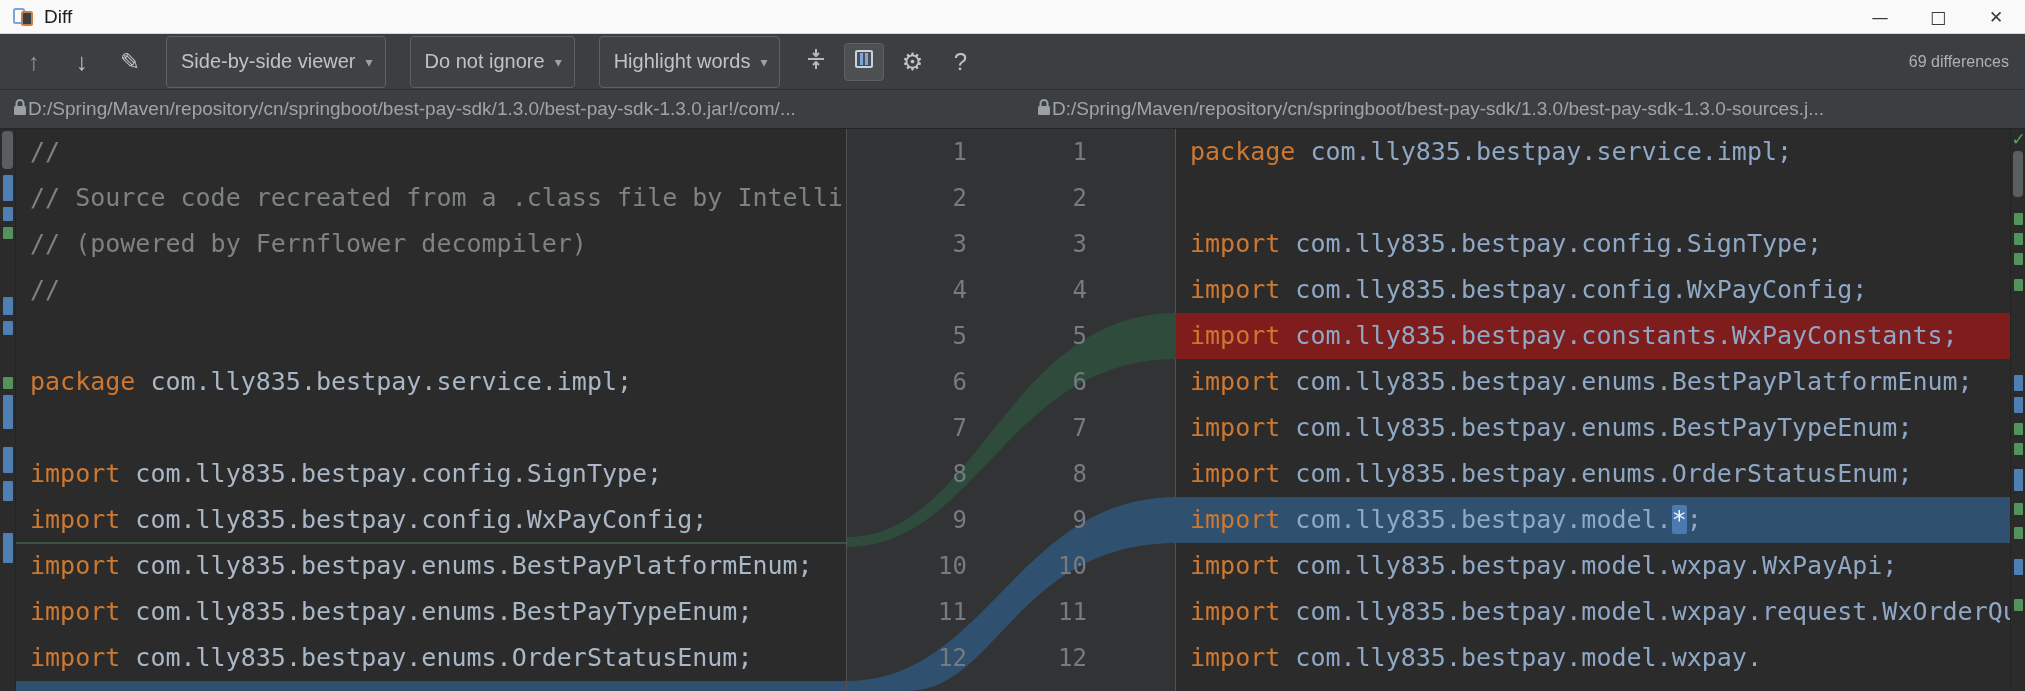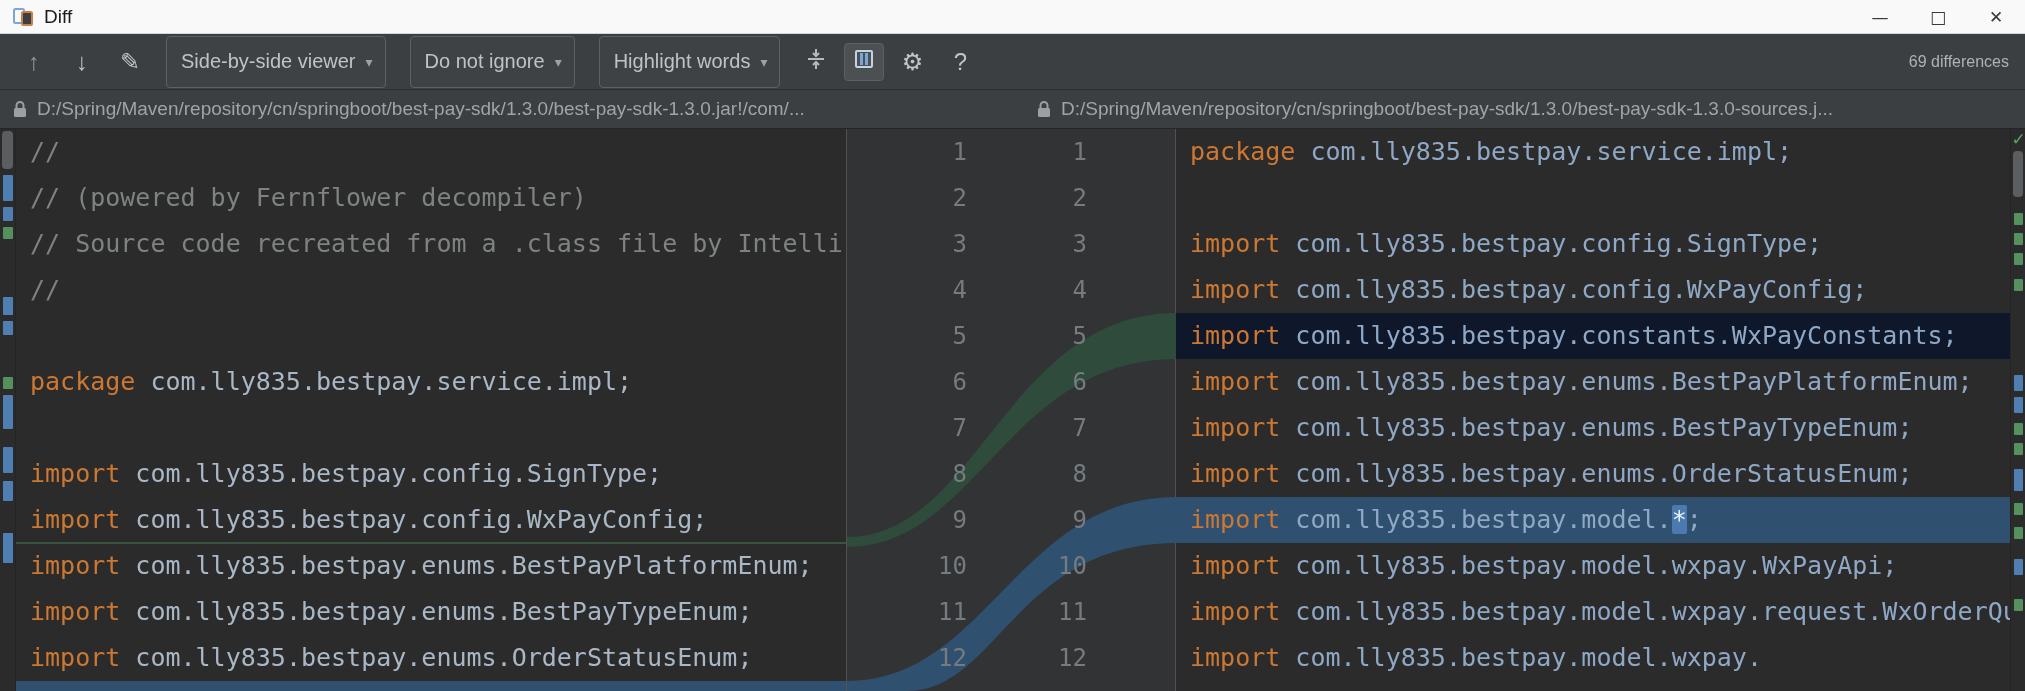--- a/index.html
+++ b/index.html
@@ -43,21 +43,21 @@
     font-size:20px; color:#c0c3c5; margin:0 8px; background:rgba(255,255,255,0.02);
   }
   .dropdown .chev { font-size:14px; color:#9da1a4; font-family:"DejaVu Sans", sans-serif; }
   .diff-count { margin-left:auto; font-size:16px; color:#aeb2b5; }
 
   
   .pathbar {
     height:39px; background:#3c3f41; border-bottom:1px solid #242526;
     display:flex; align-items:center; color:#9fa4a7; font-size:19px;
   }
-  .path-half { display:flex; align-items:center; gap:9px; overflow:hidden; white-space:nowrap; }
+  .path-half { display:flex; overflow:hidden; white-space:nowrap; }
   .path-half.left  { width:1030px; padding-left:12px; }
   .path-half.right { width:995px;  padding-left:6px; }
   .lock { flex:0 0 auto; display:inline-flex; }
 
   
   .content { height:562px; display:flex; position:relative; background:#2b2b2b; }
   .stripe { position:relative; background:#2b2b2b; }
   .stripe.left  { width:16px; border-right:1px solid #242424; }
   .stripe.right { width:15px; border-left:1px solid #242424; }
   .mark { position:absolute; left:3px; width:10px; border-radius:1px; }
@@ -67,21 +67,21 @@
   .thumb { position:absolute; left:2px; width:11px; background:#5b5e60; border-radius:4px; }
   .ok-check { position:absolute; top:0px; left:0px; width:15px; text-align:center;
               color:#57a85e; font-size:17px; font-family:"DejaVu Sans", sans-serif; }
 
   .pane { height:562px; overflow:hidden; position:relative;
           font-family:"DejaVu Sans Mono", monospace; font-size:25px; }
   .pane.leftpane  { width:830px; }
   .pane.rightpane { width:834px; }
 
   .crow { height:46px; line-height:46px; white-space:pre; padding-left:14px; overflow:hidden; }
-  .bg-added   { background:#0f172a; }
+  .bg-added   { background:#7f1d1d; }
   .bg-changed { background:#30506f; }
 
   .tok-comment { color:#7e8283; }
   .tok-kw      { color:#cc7832; }
   .tok-plain.left  { color:#a9b7c6; }
   .tok-plain.right { color:#8fa8c6; }
   .tok-sel { background:#4a7ab0; color:#eef3f8; border-radius:2px; }
 
   .ins-line { position:absolute; left:0; top:413px; width:100%; height:2px;
               background:#3c5a44; opacity:.85; }
@@ -200,22 +200,22 @@
     <div class="mark g" style="top:248px;height:12px;"></div>
     <div class="mark b" style="top:266px;height:34px;"></div>
     <div class="mark b" style="top:318px;height:26px;"></div>
     <div class="mark b" style="top:352px;height:20px;"></div>
     <div class="mark b" style="top:404px;height:30px;"></div>
   </div>
 
   <div class="pane leftpane" id="left-pane">
     <div class="ins-line"></div>
   <div class="crow"><span class="tok-comment">//</span></div>
+      <div class="crow"><span class="tok-comment">// Source code recreated from a .class file by Intelli</span></div>
       <div class="crow"><span class="tok-comment">// (powered by Fernflower decompiler)</span></div>
-      <div class="crow"><span class="tok-comment">// Source code recreated from a .class file by Intelli</span></div>
       <div class="crow"><span class="tok-comment">//</span></div>
       <div class="crow"></div>
       <div class="crow"><span class="tok-kw">package</span><span class="tok-plain left"> com.lly835.bestpay.service.impl;</span></div>
       <div class="crow"></div>
       <div class="crow"><span class="tok-kw">import</span><span class="tok-plain left"> com.lly835.bestpay.config.SignType;</span></div>
       <div class="crow"><span class="tok-kw">import</span><span class="tok-plain left"> com.lly835.bestpay.config.WxPayConfig;</span></div>
       <div class="crow"><span class="tok-kw">import</span><span class="tok-plain left"> com.lly835.bestpay.enums.BestPayPlatformEnum;</span></div>
       <div class="crow"><span class="tok-kw">import</span><span class="tok-plain left"> com.lly835.bestpay.enums.BestPayTypeEnum;</span></div>
       <div class="crow"><span class="tok-kw">import</span><span class="tok-plain left"> com.lly835.bestpay.enums.OrderStatusEnum;</span></div>
       <div class="crow bg-changed"><span class="tok-kw">import</span><span class="tok-plain left"> com.lly835.bestpay.model.</span></div>

